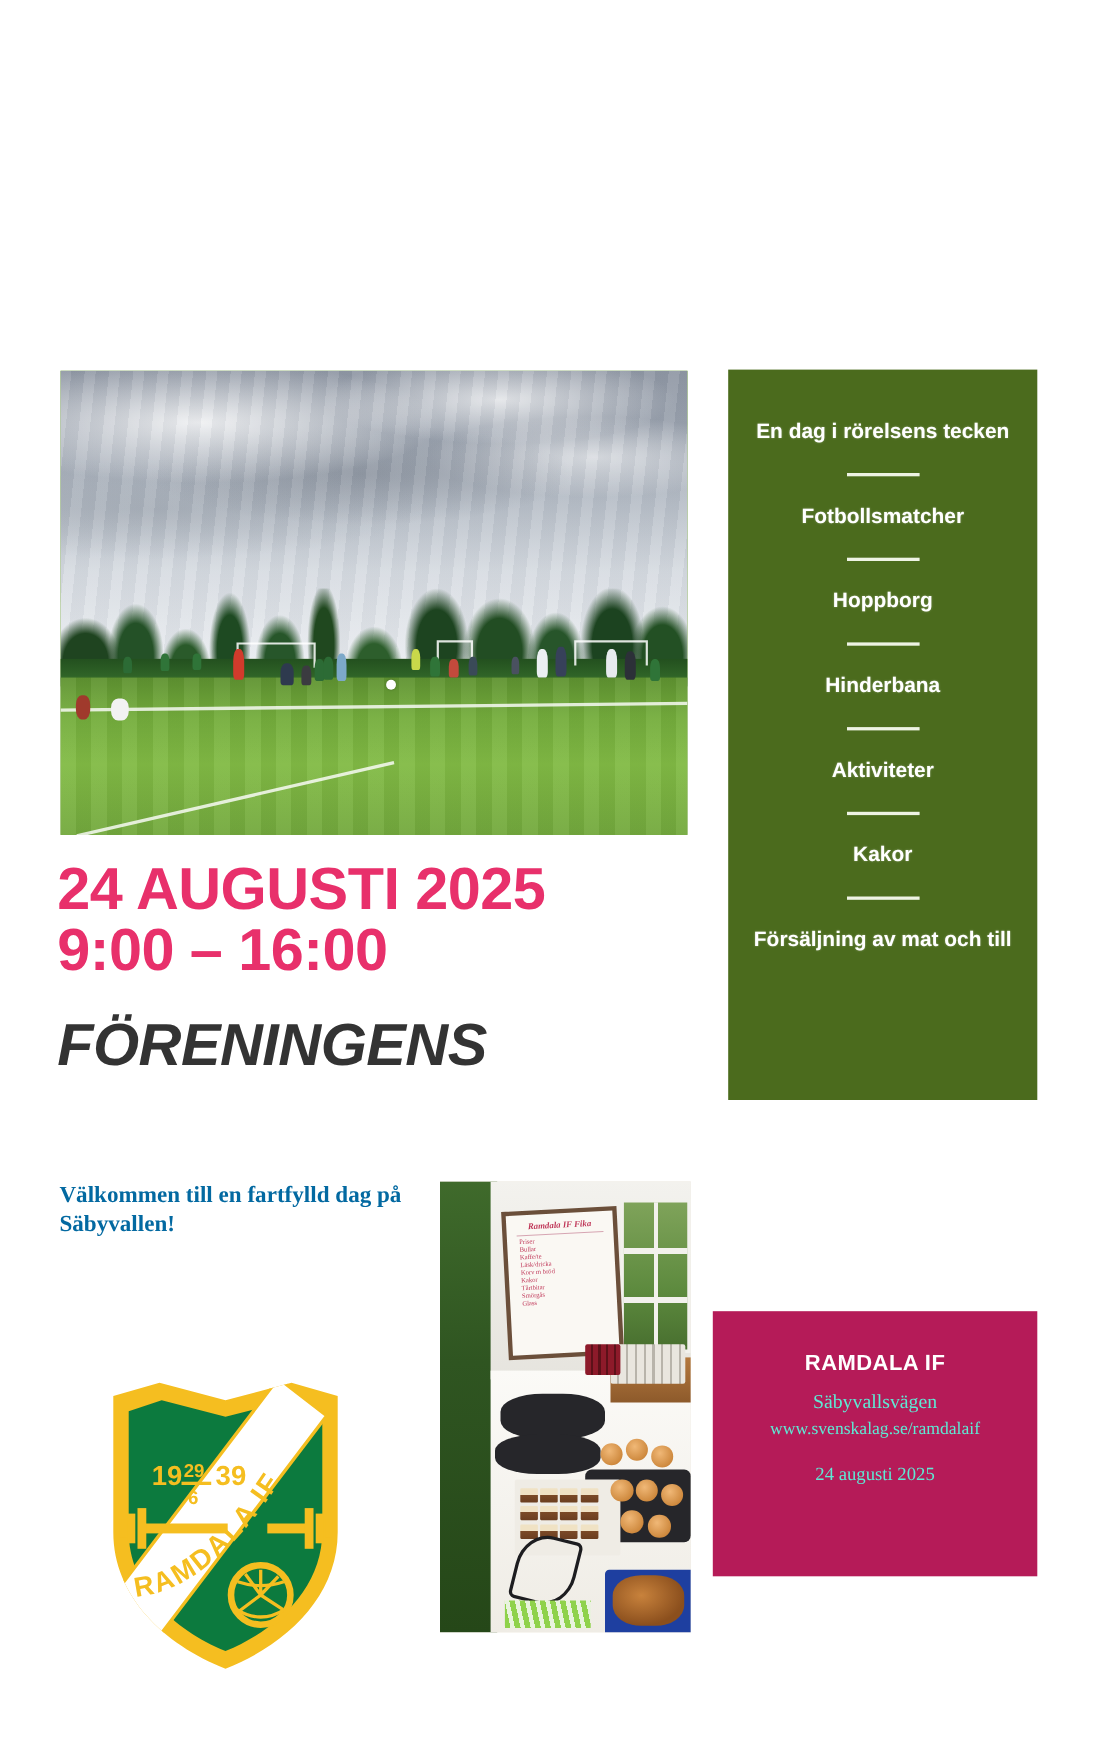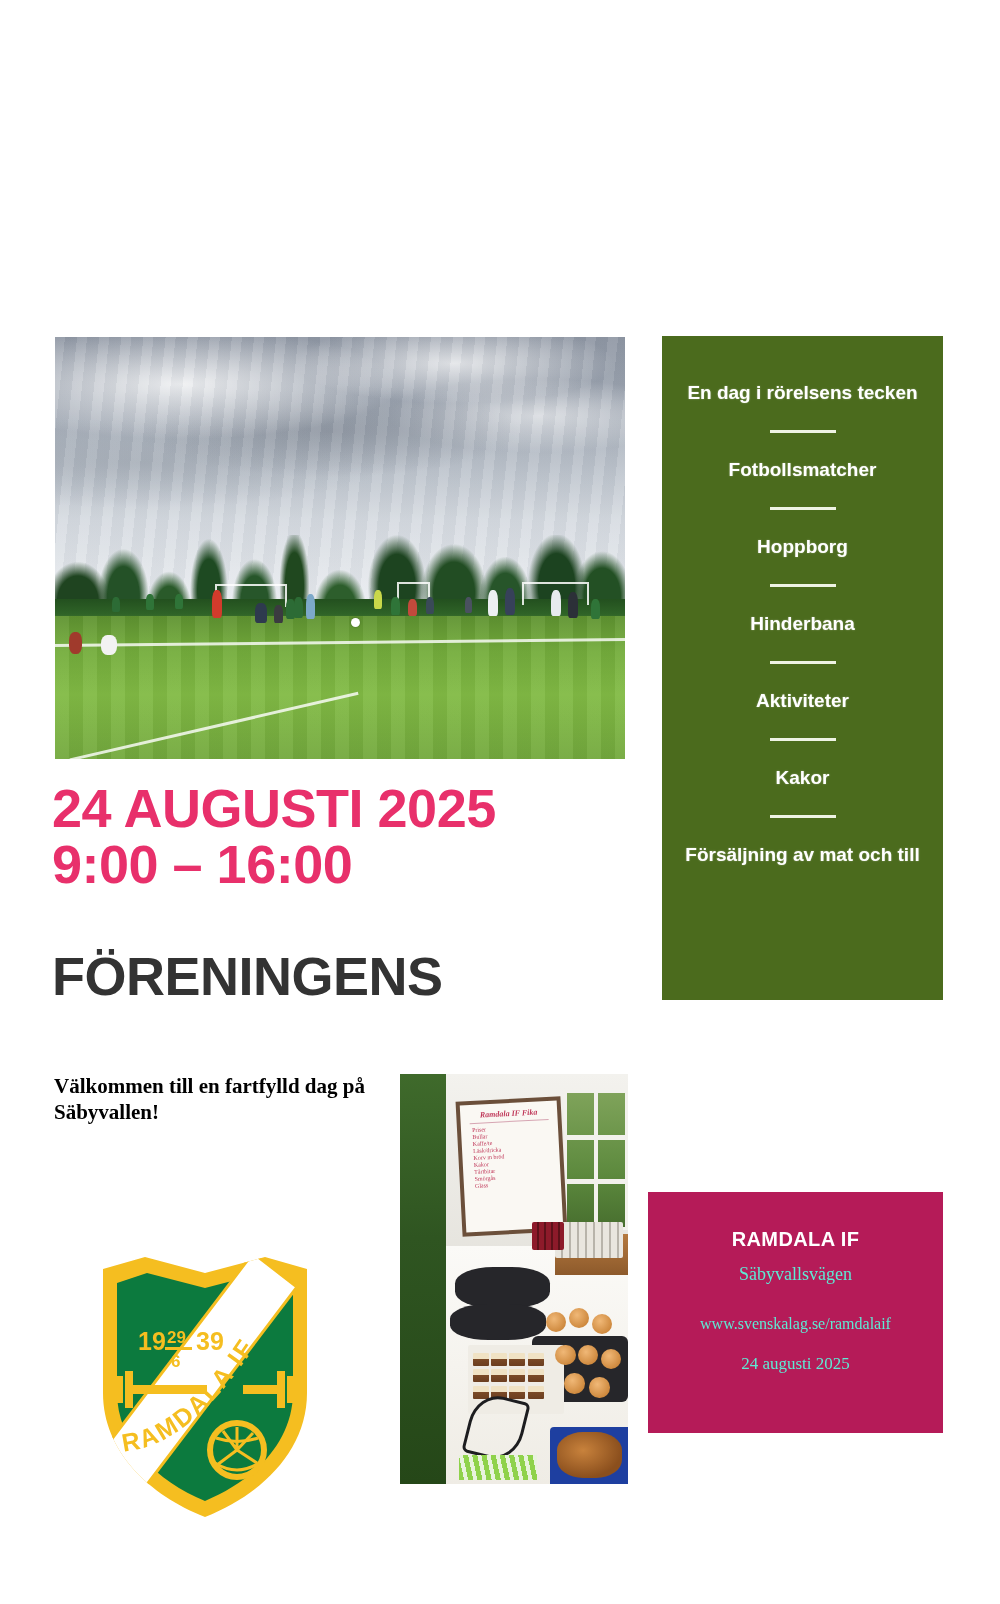--- a/index.html
+++ b/index.html
@@ -135,34 +135,35 @@
     font-size: 54px;
     line-height: 58px;
     letter-spacing: -0.5px;
     color: #333333;
     margin: 0;
     white-space: nowrap;
   }
   .title-block {
     position: absolute;
     left: 52px;
-    top: 947px;
+    top: 921px;
     width: 620px;
+    font-style: italic;
   }
 
   .welcome {
     position: absolute;
     left: 54px;
     top: 1073px;
     width: 330px;
     font-family: "Liberation Serif", serif;
     font-weight: 700;
     font-size: 21px;
     line-height: 26px;
-    color: #000000;
+    color: #0369a1;
   }
 
   
   .logo-wrap {
     position: absolute;
     left: 85px;
     top: 1245px;
     width: 240px;
     height: 280px;
     text-decoration: underline;
@@ -326,21 +327,21 @@
     font-size: 20px;
     letter-spacing: .4px;
     margin-bottom: 10px;
   }
   .pp-line {
     color: #5eead4;
     font-family: "Liberation Serif", serif;
     font-size: 18px;
     line-height: 26px;
   }
-  .pp-line.url { font-size: 16px; margin-top: 24px; }
+  .pp-line.url { font-size: 16px; margin-top: 0; }
   .pp-line.date { font-size: 17px; margin-top: 14px; }
 </style>
 </head>
 <body>
 
 <div class="poster">
 
   <div class="field-photo">
     <div class="fp-sky"></div>
     <div class="fp-trees"></div>

